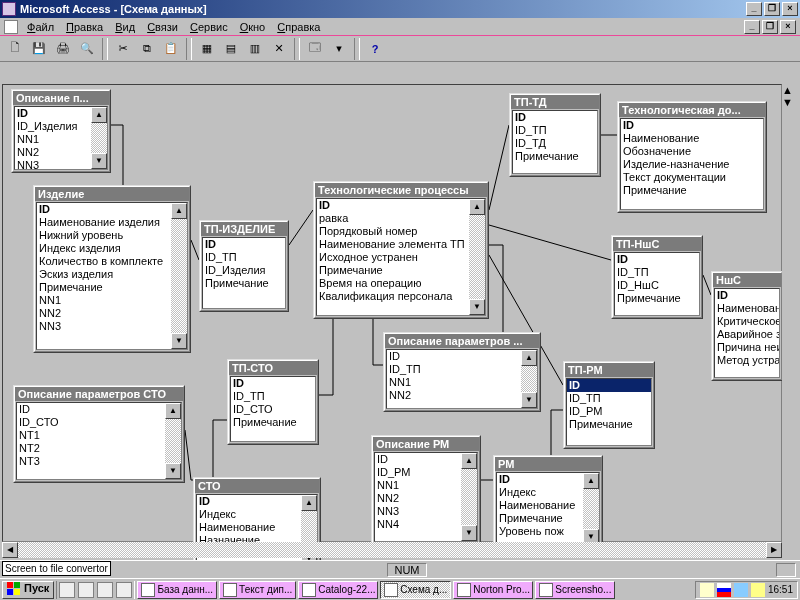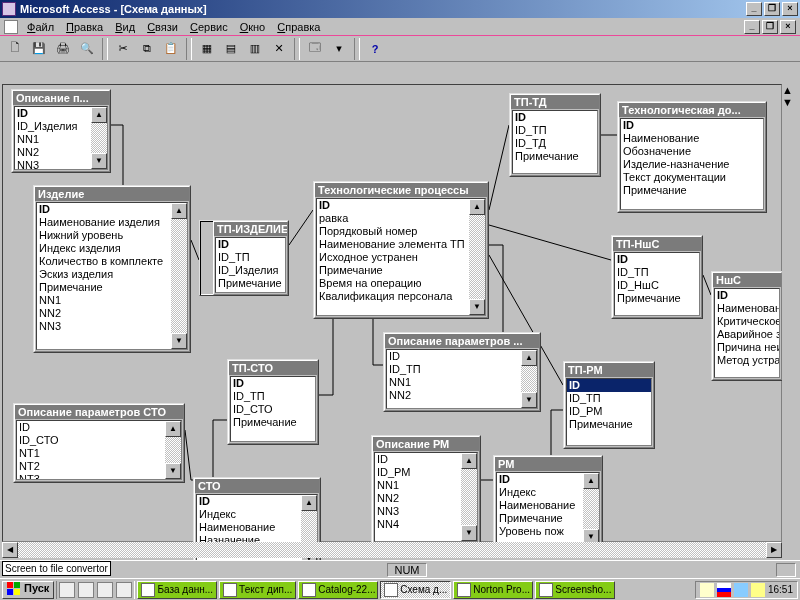--- a/index.html
+++ b/index.html
@@ -36,21 +36,21 @@
   .statusbar .cell{ border:1px solid #808080; border-top-color:#808080; border-left-color:#808080; border-right-color:#fff; border-bottom-color:#fff; padding:0 6px; height:14px; line-height:13px; margin-left:auto; width:40px; text-align:center;}
   .taskbar{ position:absolute; left:0;right:0;bottom:0;height:22px; background:#c0c0c0; border-top:1px solid #fff; display:flex; align-items:center; padding:0 2px; gap:2px;}
   .start{ height:18px; background:#c0c0c0; border:1px solid #fff; border-right-color:#404040; border-bottom-color:#404040; padding:0 4px; display:flex; font-weight:bold; font-size:11px;}
   .start .flag{ width:14px;height:14px; margin-right:3px; background:
      linear-gradient(#f00,#f00) 0 0/6px 6px no-repeat,
      linear-gradient(#0a0,#0a0) 7px 0/6px 6px no-repeat,
      linear-gradient(#00f,#00f) 0 7px/6px 6px no-repeat,
      linear-gradient(#ff0,#ff0) 7px 7px/6px 6px no-repeat;}
   .ql{ height:18px; display:flex; align-items:center; padding:0 2px; gap:3px; border-left:1px solid #808080; border-right:1px solid #fff;}
   .ql .qi{ width:16px; height:16px; background:#eee; border:1px solid #808080;}
-  .task{ height:18px; min-width:70px; max-width:80px; background:#84cc16; border:1px solid #fff; border-right-color:#404040; border-bottom-color:#404040; padding:0 3px; display:flex; align-items:center; font-size:10px; overflow:hidden; white-space:nowrap;}
+  .task{ height:18px; min-width:70px; max-width:80px; background:#f0abfc; border:1px solid #fff; border-right-color:#404040; border-bottom-color:#404040; padding:0 3px; display:flex; align-items:center; font-size:10px; overflow:hidden; white-space:nowrap;}
   .task.active{ border:1px solid #404040; border-right-color:#fff; border-bottom-color:#fff; background:repeating-conic-gradient(#c0c0c0 0 25%,#fff 0 50%) 0 0/2px 2px;}
   .task .ti{ width:14px;height:14px; margin-right:2px; flex-shrink:0; background:#fff; border:1px solid #666;}
   .tray{ margin-left:auto; height:18px; border:1px solid #808080; border-right-color:#fff; border-bottom-color:#fff; display:flex; align-items:center; padding:0 4px; gap:3px; font-size:10px;}
   .tray .ti{ width:14px;height:14px;}
   .ruflag{ background:linear-gradient(#fff 33%,#00f 33% 66%,#f00 66%);}
   .corner-label{ position:absolute; left:2px; bottom:24px; background:#fff; border:1px solid #000; font-size:10px; padding:1px 2px; z-index:100;}
 </style>
 </head>
 <body>
 
@@ -146,21 +146,21 @@
             <div class="fld">NN2</div>
             <div class="fld">NN3</div>
             <div class="vscroll">
               <div class="ar">▲</div>
               <div class="track"></div>
               <div class="ar">▼</div>
             </div>
           </div>
         </div>
       </div>
-      <div class="tbl" style="left: 196px; top: 135px; width: 90px; height: 76px; padding-left: 13px;">
+      <div class="tbl" style="left: 196px; top: 135px; width: 90px; height: 92px;">
         <div class="tbl-inner">
           <div class="tbl-title">ТП-ИЗДЕЛИЕ</div>
           <div class="tbl-list" style="padding-right:0px">
             <div class="fld pk">ID</div>
             <div class="fld">ID_ТП</div>
             <div class="fld">ID_Изделия</div>
             <div class="fld">Примечание</div>
           </div>
         </div>
       </div>
@@ -252,21 +252,21 @@
         <div class="tbl-inner">
           <div class="tbl-title">ТП-РМ</div>
           <div class="tbl-list" style="padding-right:0px">
             <div class="fld pk sel">ID</div>
             <div class="fld">ID_ТП</div>
             <div class="fld">ID_РМ</div>
             <div class="fld">Примечание</div>
           </div>
         </div>
       </div>
-      <div class="tbl" style="left: 10px; top: 318px; width: 172px; height: 80px;">
+      <div class="tbl" style="left: 10px; top: 300px; width: 172px; height: 98px;">
         <div class="tbl-inner">
           <div class="tbl-title">Описание параметров СТО</div>
           <div class="tbl-list" style="padding-right:16px">
             <div class="fld">ID</div>
             <div class="fld">ID_СТО</div>
             <div class="fld">NT1</div>
             <div class="fld">NT2</div>
             <div class="fld">NT3</div>
             <div class="vscroll">
               <div class="ar">▲</div>

